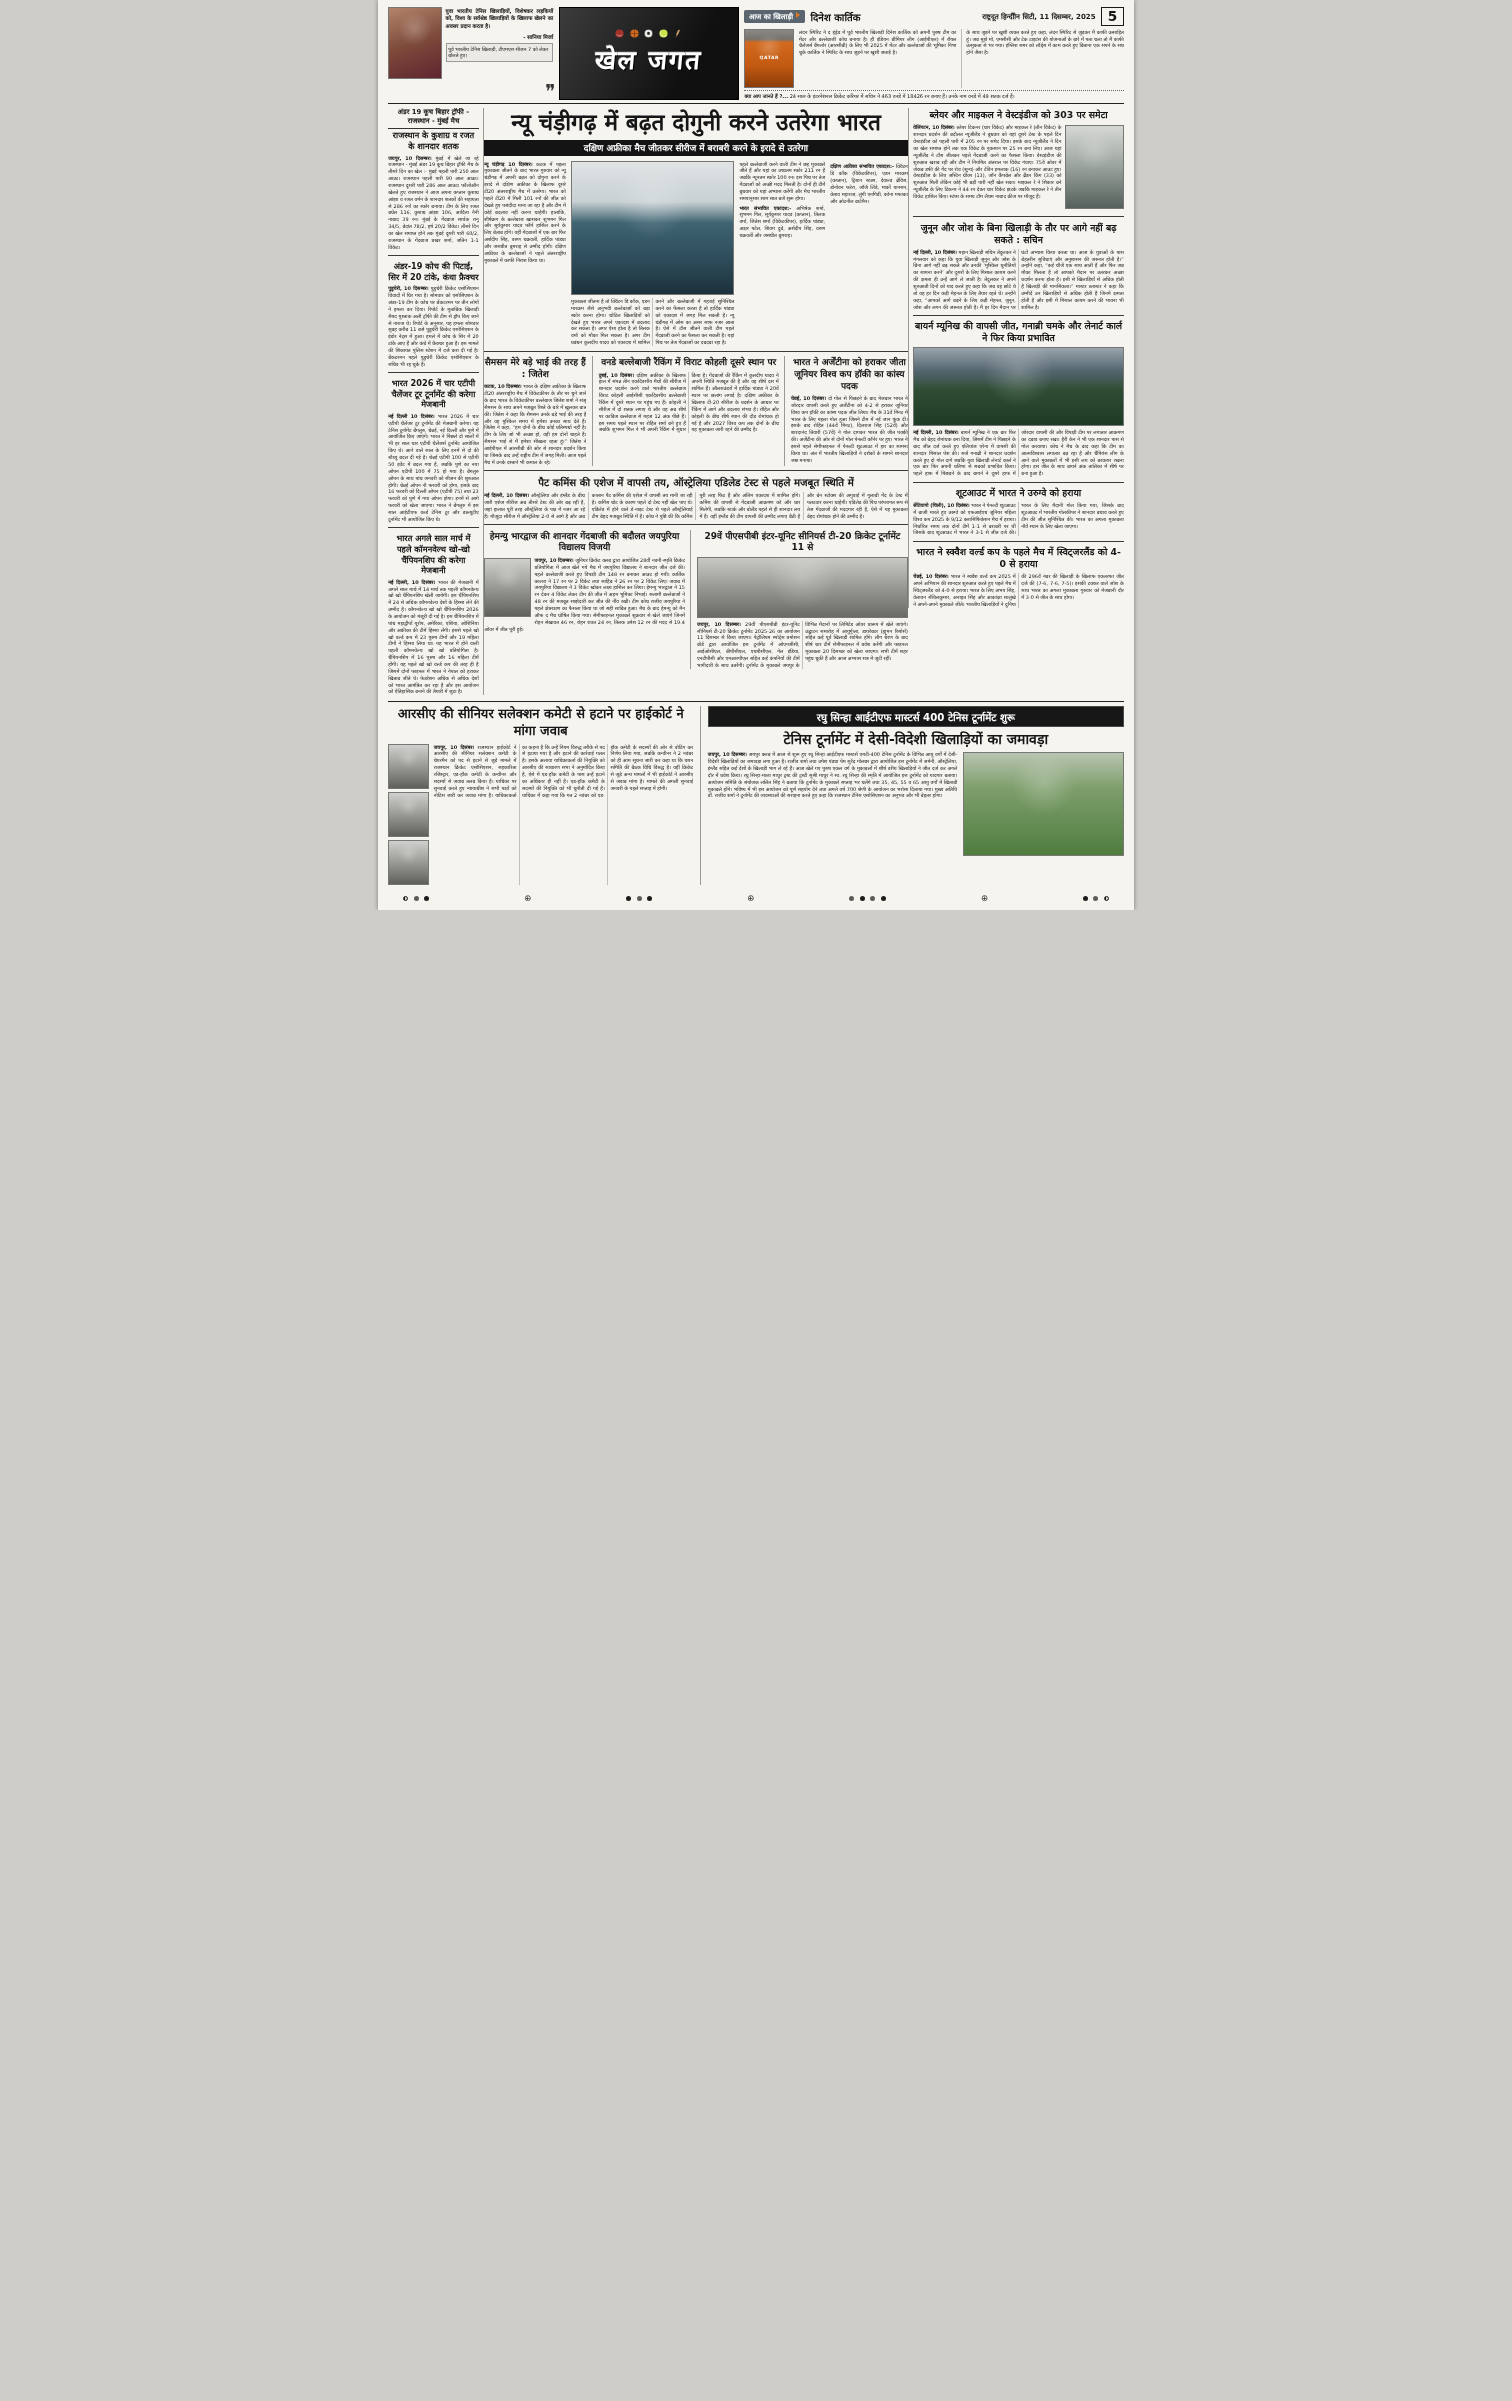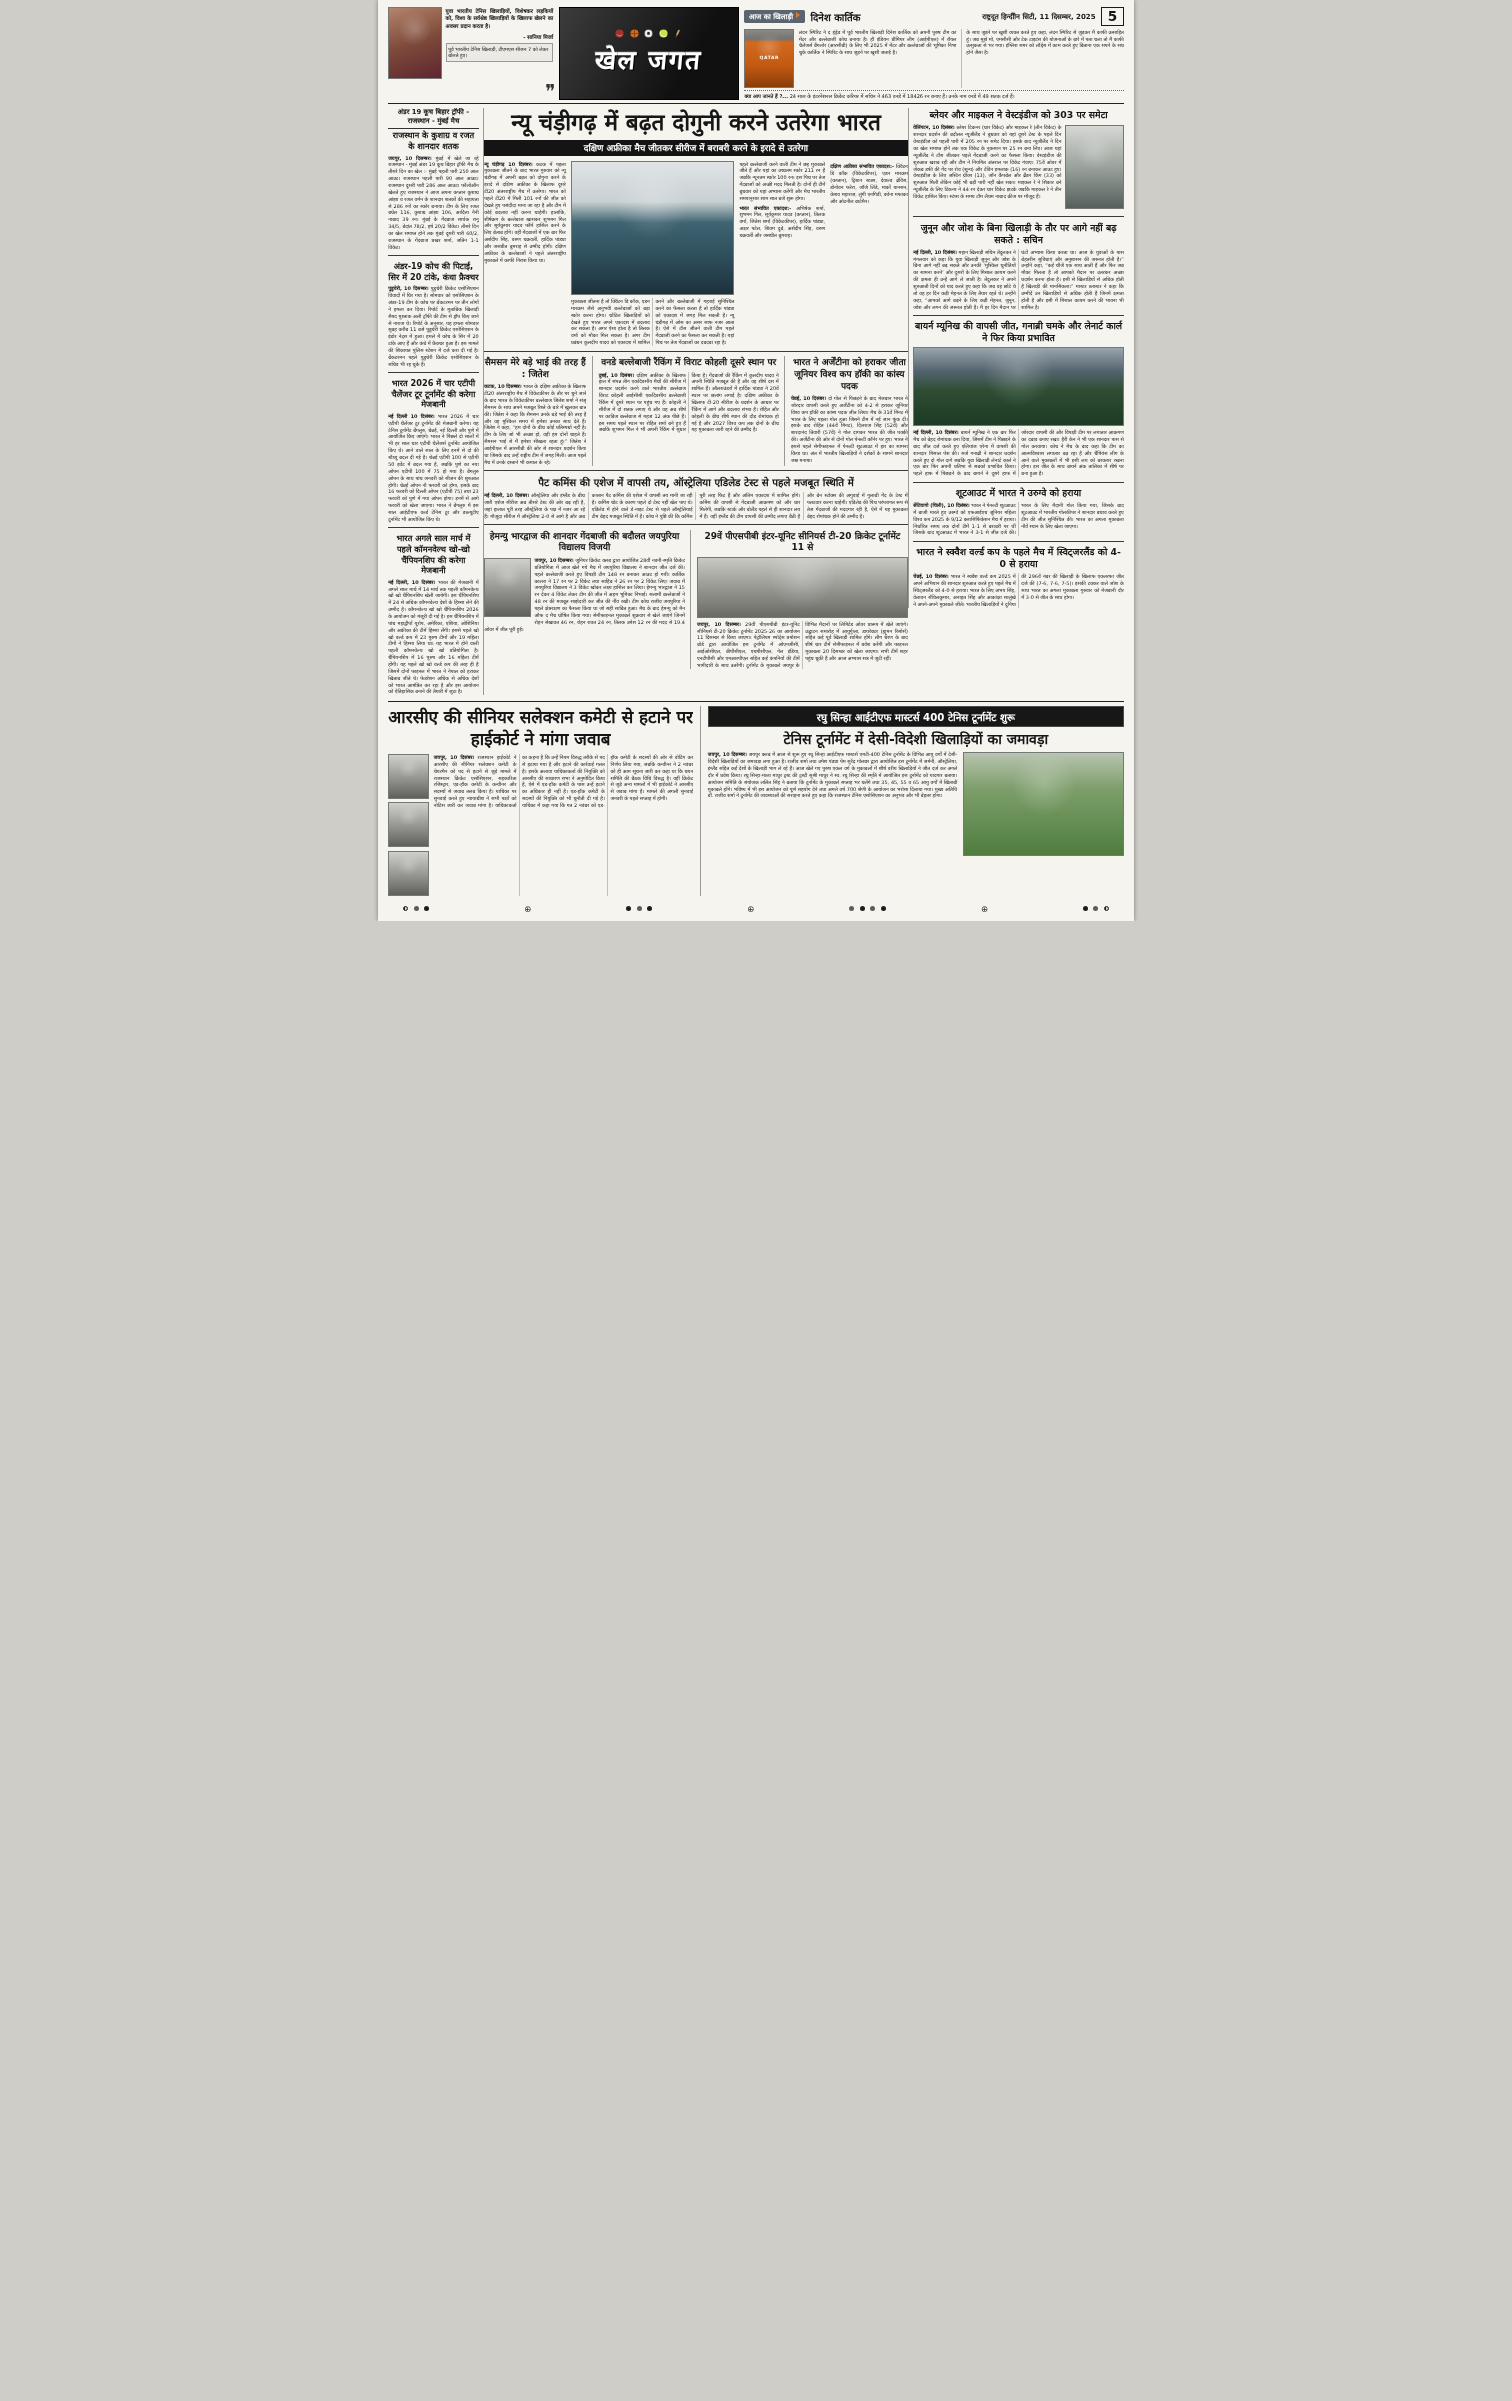--- a/index.html
+++ b/index.html
@@ -87,21 +87,21 @@
       background:linear-gradient(180deg,#c9c9c4,#8f8f8a 60%,#6b6b66)}
 
   
   .ph-blair{float:right;width:59px;height:84px;margin:1.1px 0 2.3px 3.4px;
       background:linear-gradient(180deg,#d6d8d4,#9aa29c 50%,#55605c)}
   .ph-bayern{width:100%;height:79px;margin-bottom:2.8px;
       background:linear-gradient(180deg,#9aa5ad 0%,#53646e 30%,#2e4d33 55%,#1d3a24 100%)}
 
   
   .bottom{display:grid;grid-template-columns:305px 1fr;gap:6.8px;border-top:1.7px double #222;margin-top:5.6px;padding-top:4.5px}
-  .h-rca{font-size:17px;font-weight:800;text-align:center;line-height:1.3;margin-bottom:3.4px}
+  .h-rca{font-size:13px;font-weight:800;text-align:center;line-height:1.3;margin-bottom:3.4px}
   .rca-flex{display:flex;gap:4.5px}
   .rca-photos{display:flex;flex-direction:column;gap:3.4px}
   .ph-mug{width:41px;height:45px;background:linear-gradient(180deg,#cfcfcb,#8e8e8a 60%,#5f5f5b)}
   .rca-body{flex:1}
   .art-tennis{border-left:0.6px solid #9a9a94;padding-left:6.8px}
   .banner-tennis{background:#171717;color:#fff;border:1.1px solid #4a4a4a;text-align:center;
       font-size:10.2px;font-weight:800;padding:2.3px;margin-bottom:2.8px}
   .h-tennis{font-size:14px;font-weight:800;text-align:center;line-height:1.3;margin-bottom:3.4px}
   .ph-tennis{float:right;width:161px;height:104px;margin:1.1px 0 2.8px 5.6px;
       background:linear-gradient(180deg,#b8c4b0 0%,#7d9e6b 35%,#4f7d3e 100%)}

